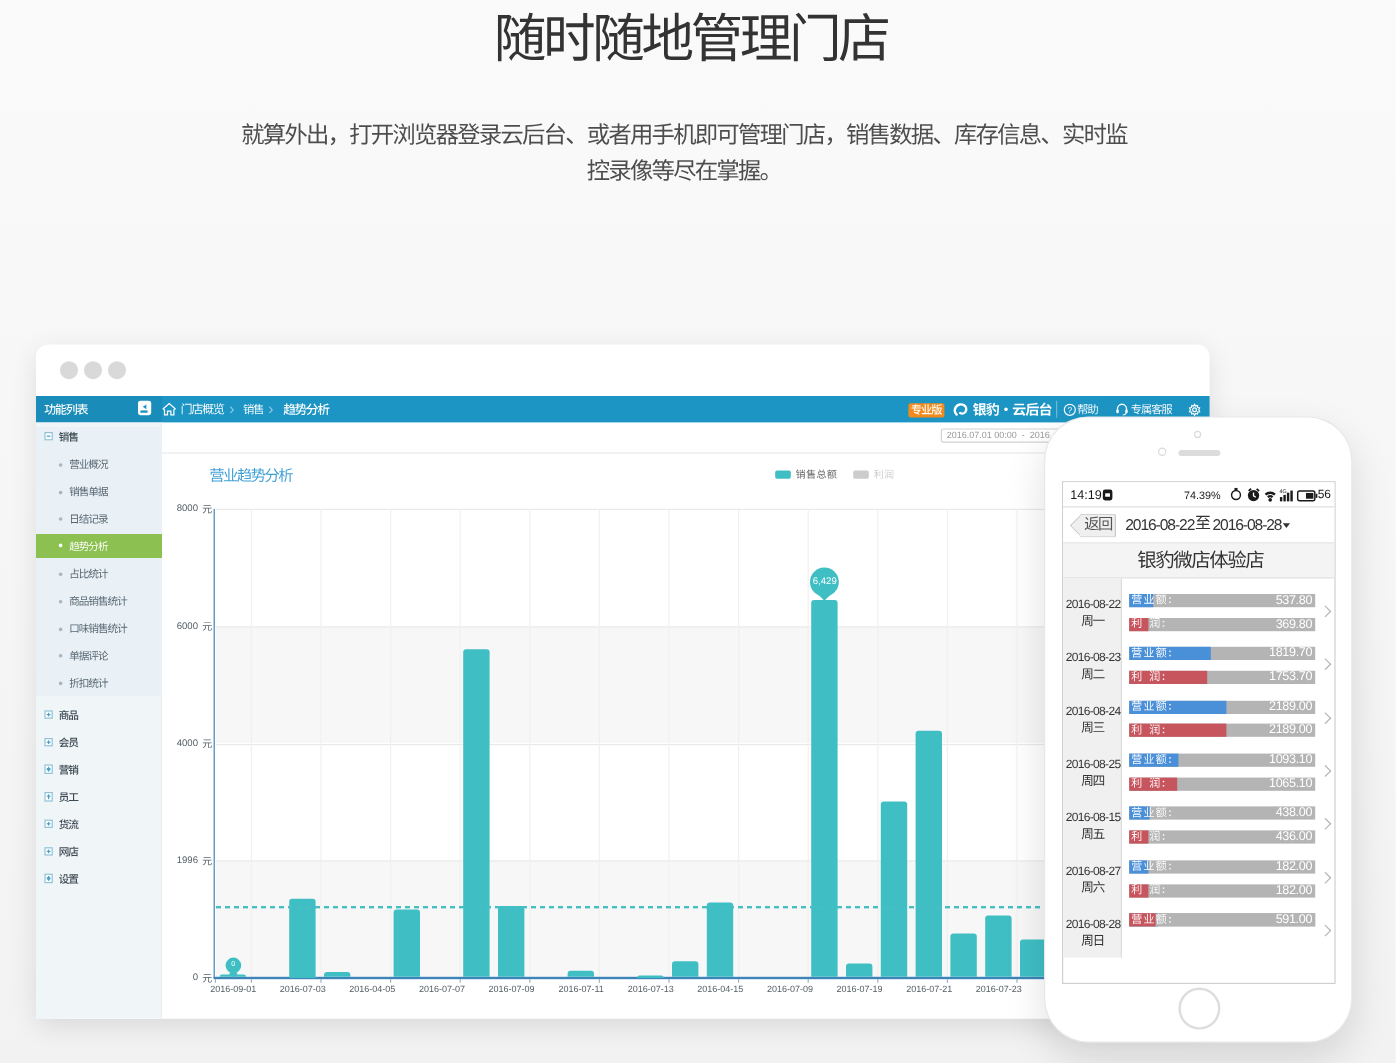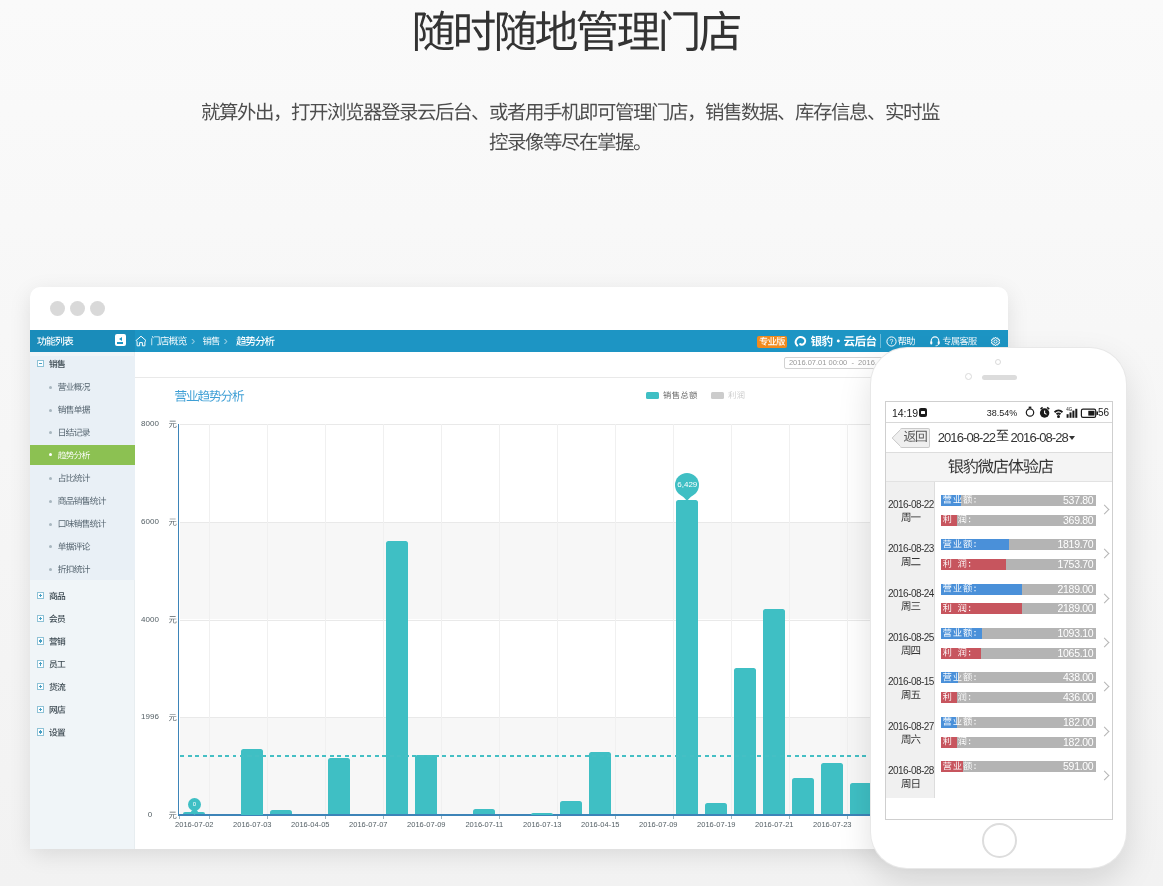--- a/index.html
+++ b/index.html
@@ -23,21 +23,21 @@
 .bullet{width:3px;height:3px;border-radius:50%;background:#a8b6bf}
 #cline{left:134.6px;top:376.5px;width:873.4px;height:1px;background:#e9e9e9}
 #datebox{left:783.9px;top:357.2px;width:100px;height:12.2px;border:1px solid #d2d2d2;border-radius:2px;background:#fff;color:#9a9a9a;font-size:7.5px;line-height:10.5px;padding-left:4px}
 .sw{width:13px;height:7px;border-radius:1.5px;top:391.5px}
 .band{left:179.8px;width:815.2px;background:#f7f7f7}
 .hgrid{left:179.8px;width:815.2px;height:1px;background:#e9e9e9}
 .vgrid{top:424px;width:1px;height:391px;background:#f0f0f0}
 #yaxis{left:177.8px;top:424px;width:1.5px;height:391px;background:#3d84b8}
 #xaxis{left:177.8px;top:814px;width:817.2px;height:1.5px;background:#3d84b8}
 .tick{top:815.5px;width:1px;height:3.5px;background:#9fb4be}
-.ylab{font-size:8px;color:#556066;text-align:center;width:30px;line-height:8px}
+.ylab{font-size:8px;color:#556066;text-align:right;width:30px;line-height:8px}
 .xlab{font-size:7.5px;color:#556066;text-align:center;width:60px;line-height:8px;top:821px}
 .bar{background:#3fbfc4;border-radius:2.5px 2.5px 0 0}
 #dash{left:179.8px;top:755px;width:815.2px;height:1.5px;background:repeating-linear-gradient(90deg,#45bfc4 0,#45bfc4 4px,transparent 4px,transparent 7.5px)}
 #balloon{left:675.3px;top:472.5px;width:24px;height:24px;border-radius:50%;background:#3fbfc4;color:#fff;font-size:8px;text-align:center;line-height:24px}
 #btail{left:683.3px;top:491px;width:8px;height:8px;background:#3fbfc4;transform:rotate(45deg)}
 #pin{left:187.8px;top:797.5px;width:13px;height:13px;border-radius:50%;background:#3fbfc4;color:#fff;font-size:6px;text-align:center;line-height:13px}
 #pintail{left:191.8px;top:808.5px;width:5px;height:5px;background:#3fbfc4;transform:rotate(45deg)}
 #phone{left:871px;top:348px;width:255px;height:520px;background:#fff;border-radius:36px;box-shadow:0 0 0 1px #e8e8e8,0 14px 34px rgba(0,0,0,.13)}
 #cam{left:124px;top:11px;width:6px;height:6px;border:1.6px solid #dadada;border-radius:50%}
 #pcirc{left:94px;top:25px;width:7px;height:7px;border:1.6px solid #dadada;border-radius:50%}
@@ -174,21 +174,21 @@
 <div class="abs vgrid" style="left:962.8px"></div>
 <div class="abs tick" style="left:962.8px"></div>
 <div class="abs tick" style="left:179.4px"></div>
 <div class="abs" id="yaxis"></div>
 <div class="abs" id="xaxis"></div>
 <div class="abs ylab" style="left:135px;top:420.0px">8000</div>
 <div class="abs ylab" style="left:135px;top:517.8px">6000</div>
 <div class="abs ylab" style="left:135px;top:615.5px">4000</div>
 <div class="abs ylab" style="left:135px;top:713.3px">1996</div>
 <div class="abs ylab" style="left:135px;top:811.0px">0</div>
-<div class="abs xlab" style="left:164.3px">2016-07-02</div>
+<div class="abs xlab" style="left:164.3px">2016-09-01</div>
 <div class="abs xlab" style="left:222.3px">2016-07-03</div>
 <div class="abs xlab" style="left:280.3px">2016-04-05</div>
 <div class="abs xlab" style="left:338.3px">2016-07-07</div>
 <div class="abs xlab" style="left:396.3px">2016-07-09</div>
 <div class="abs xlab" style="left:454.3px">2016-07-11</div>
 <div class="abs xlab" style="left:512.3px">2016-07-13</div>
 <div class="abs xlab" style="left:570.3px">2016-04-15</div>
 <div class="abs xlab" style="left:628.3px">2016-07-09</div>
 <div class="abs xlab" style="left:686.3px">2016-07-19</div>
 <div class="abs xlab" style="left:744.3px">2016-07-21</div>
@@ -582,21 +582,21 @@
   </svg>
 <div class="abs" id="phone">
     <div class="abs" id="cam"></div>
     <div class="abs" id="pcirc"></div>
     <div class="abs" id="spk"></div>
     <div class="abs" id="screen">
       <div class="abs" id="sbr">
         <span style="position:absolute;left:6px;top:5px;font-size:10.5px;color:#1a1a1a">14:19</span>
         <span style="position:absolute;left:33px;top:6px;width:8.5px;height:8.5px;background:#1a1a1a;border-radius:2px"></span>
         <span style="position:absolute;left:35.5px;top:8.5px;width:3.5px;height:3.5px;background:#fff;border-radius:0.5px"></span>
-        <span style="position:absolute;right:95px;top:6px;font-size:9px;color:#1a1a1a">38.54%</span>
+        <span style="position:absolute;right:95px;top:6px;font-size:9px;color:#1a1a1a">74.39%</span>
         <svg style="position:absolute;right:14px;top:4px" width="76" height="13" viewBox="0 0 76 13">
           <g stroke="#1a1a1a" fill="none">
             <circle cx="8" cy="6.5" r="3.7" stroke-width="1.2"></circle>
             <rect x="6.7" y="0.6" width="2.6" height="1.7" fill="#1a1a1a" stroke="none"></rect>
           </g>
           <g>
             <circle cx="22.6" cy="7" r="4.7" fill="#1a1a1a"></circle>
             <rect x="18.2" y="1.5" width="2.7" height="1.5" fill="#1a1a1a" transform="rotate(-40 19.5 2.2)"></rect>
             <rect x="24.9" y="1.5" width="2.7" height="1.5" fill="#1a1a1a" transform="rotate(40 26.2 2.2)"></rect>
             <path d="M22.6 4.4 L22.6 7.2 L24.5 8.4" stroke="#fff" stroke-width="1.1" fill="none"></path>

